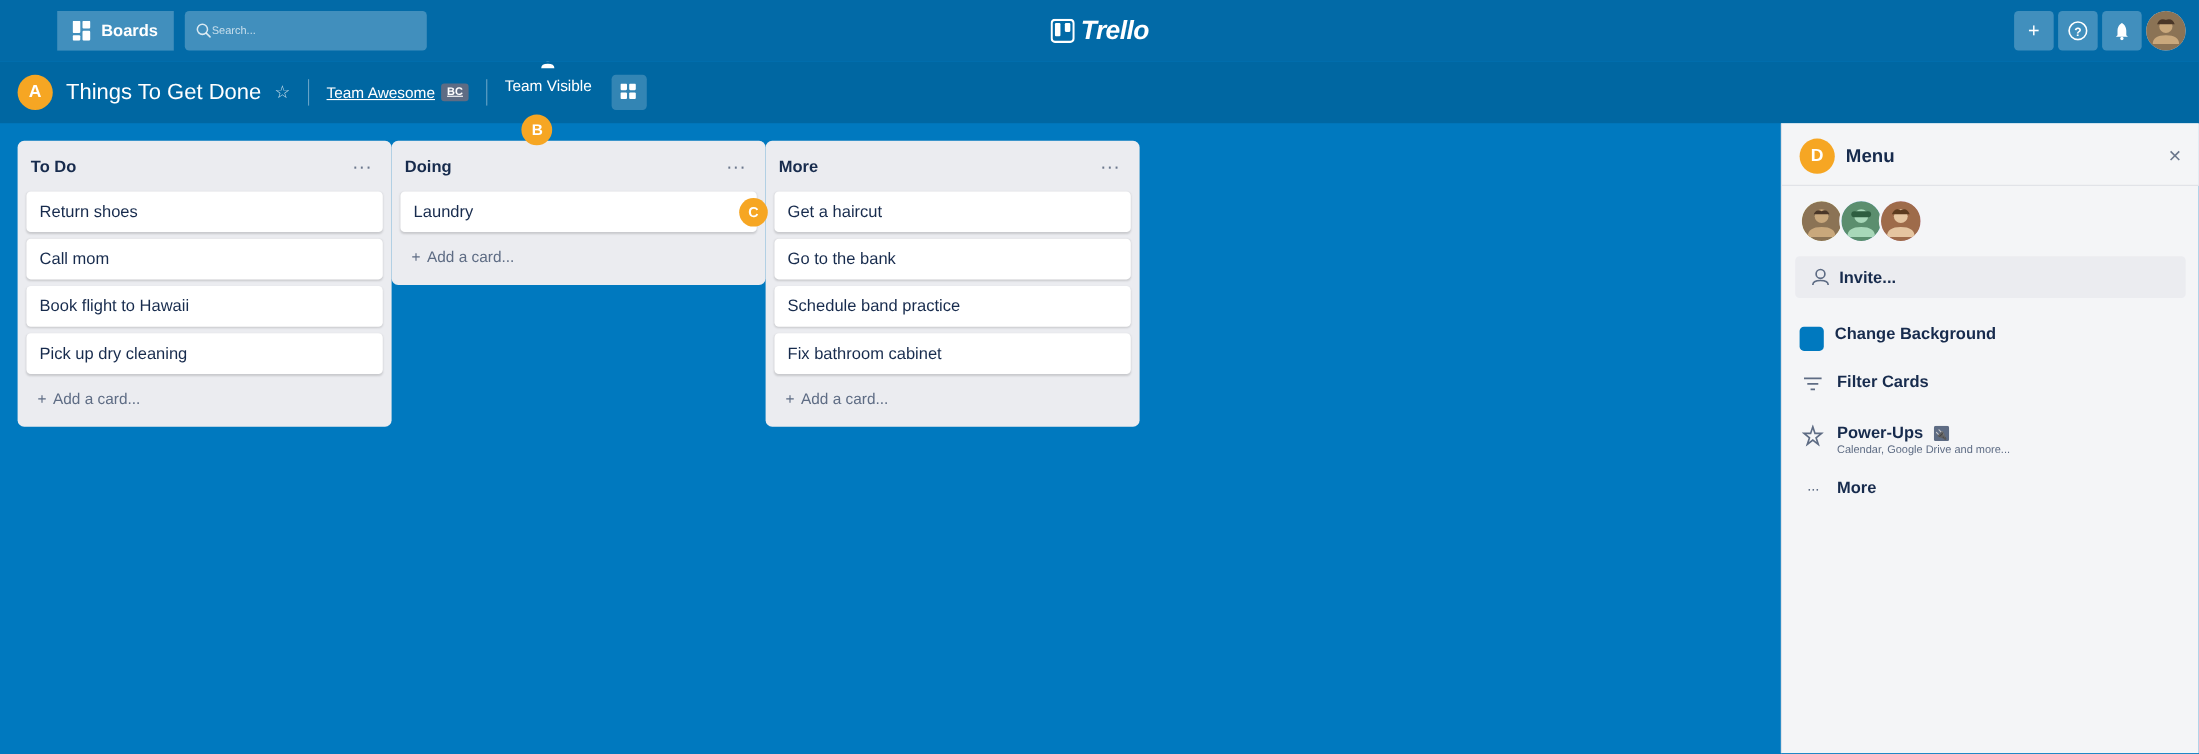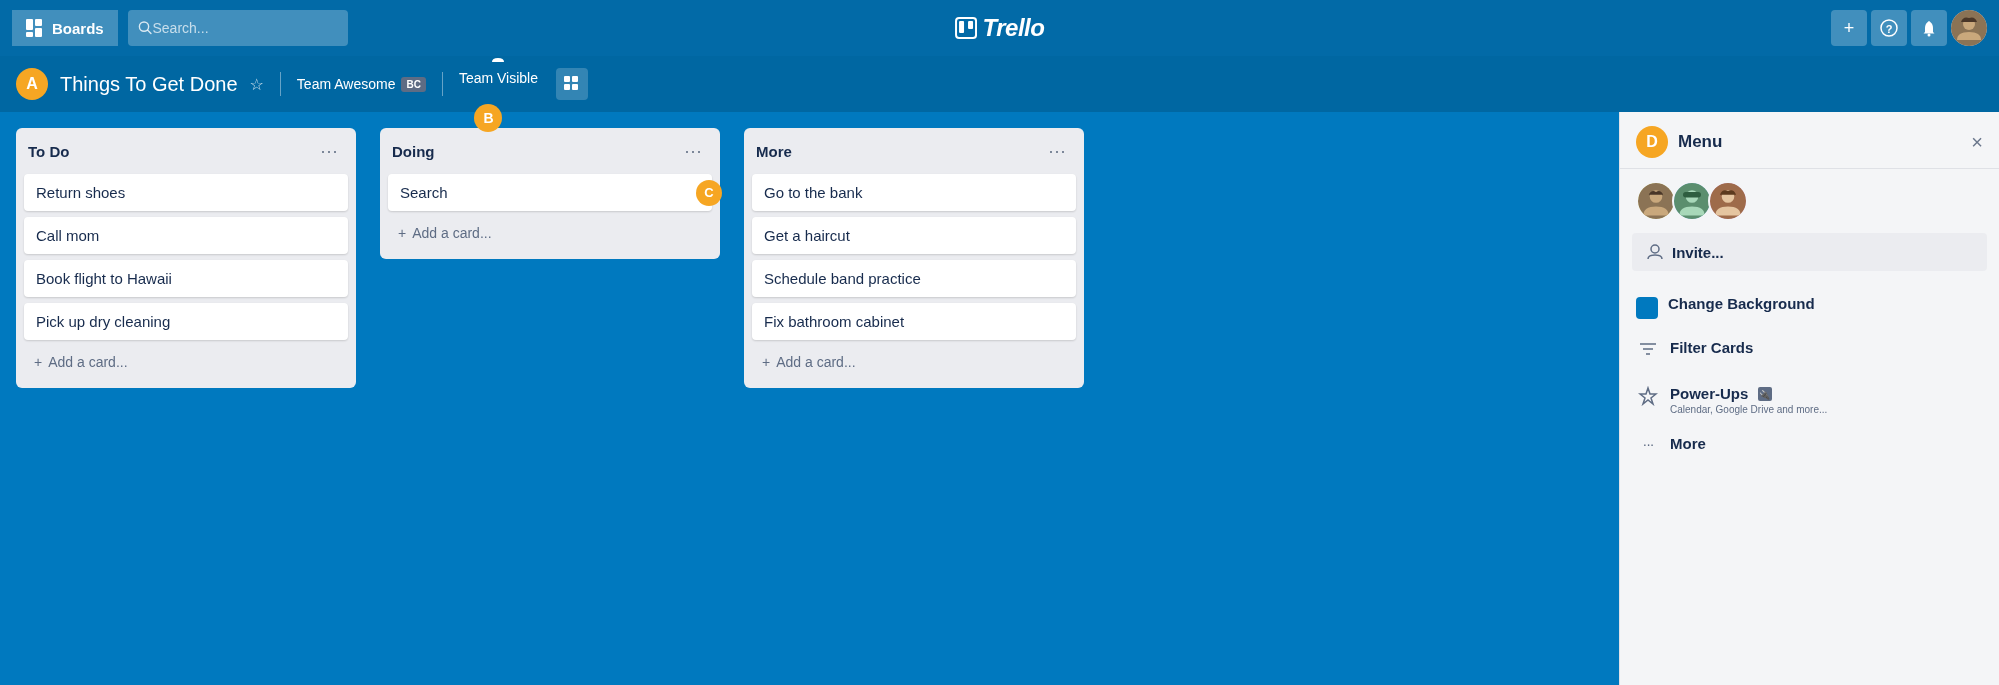--- a/index.html
+++ b/index.html
@@ -12,33 +12,33 @@
       display: flex;
       align-items: center;
       padding: 0 12px;
       position: relative;
     }
     .nav-boards-btn {
       display: flex; align-items: center; gap: 8px;
       background: rgba(255,255,255,0.25);
       border: none; border-radius: 0;
       color: #fff; font-size: 15px; font-weight: 600;
-      padding: 6px 14px; cursor: pointer; height: 36px;
+      padding: 6px 14px; cursor: pointer; height: 36px; margin-left: 40px;
     }
     .nav-search {
       margin-left: 10px;
       background: rgba(255,255,255,0.25);
       border: none; border-radius: 4px;
       height: 36px; width: 220px;
       display: flex; align-items: center; padding: 0 10px;
       color: #fff; cursor: text;
     }
     .nav-search input {
       background: transparent; border: none; outline: none;
-      color: #fde047; font-size: 14px; width: 100%;
+      color: #fde047; font-size: 10px; width: 100%;
     }
     .nav-search input::placeholder { color: rgba(255,255,255,0.7); }
     .nav-logo {
       position: absolute; left: 50%; transform: translateX(-50%);
       color: #fff; font-size: 22px; font-weight: bold; font-style: italic;
       display: flex; align-items: center; gap: 6px;
     }
     .nav-right {
       margin-left: auto;
       display: flex; align-items: center; gap: 4px;
@@ -74,22 +74,22 @@
     .board-title {
       color: #fff; font-size: 20px; font-weight: 400;
     }
     .star-icon {
       color: rgba(255,255,255,0.8); font-size: 16px; cursor: pointer;
     }
     .divider-v {
       width: 1px; height: 24px; background: rgba(255,255,255,0.4); margin: 0 4px;
     }
     .team-pill {
-      display: flex; align-items: center; gap: 6px;
-      color: #fff; font-size: 14px; cursor: pointer;
+      display: flex; gap: 6px;
+      color: #fff; font-size: 14px; cursor: pointer; text-decoration: underline;
     }
     .team-badge {
       background: #5e6c84;
       color: #fff; font-size: 10px; font-weight: 700;
       padding: 2px 5px; border-radius: 3px;
     }
     .visibility-pill {
       display: flex; align-items: center; gap: 6px;
       color: #fff; font-size: 14px; cursor: pointer; flex-direction: column;
     }
@@ -108,21 +108,21 @@
       font-weight: 700; font-size: 14px;
       display: flex; align-items: center; justify-content: center;
       position: relative; top: 12px; left: -10px;
       z-index: 10;
     }
 
     
     .board-main {
       display: flex;
       padding: 16px;
-      gap: 24px;
+      gap: 0;
       height: calc(685px - 56px - 56px);
       overflow-x: auto;
       align-items: flex-start;
       position: relative;
     }
 
     
     .list {
       background: #EBECF0;
       border-radius: 6px;
@@ -374,41 +374,41 @@
       <span>Add a card...</span>
     </button>
   </div>
 
   <div class="list">
     <div class="list-header">
       <span class="list-title">Doing</span>
       <button class="list-more-btn">···</button>
     </div>
     <div class="card" style="position:relative;">
-      <span>Search</span>
+      <span>Laundry</span>
       <div class="label-c">
         <span>C</span>
       </div>
     </div>
     <button class="add-card-btn">
       <span>+</span>
       <span>Add a card...</span>
     </button>
   </div>
 
   <div class="list">
     <div class="list-header">
       <span class="list-title">More</span>
       <button class="list-more-btn">···</button>
     </div>
     <div class="card">
+      <span>Get a haircut</span>
+    </div>
+    <div class="card">
       <span>Go to the bank</span>
-    </div>
-    <div class="card">
-      <span>Get a haircut</span>
     </div>
     <div class="card">
       <span>Schedule band practice</span>
     </div>
     <div class="card">
       <span>Fix bathroom cabinet</span>
     </div>
     <button class="add-card-btn">
       <span>+</span>
       <span>Add a card...</span>

